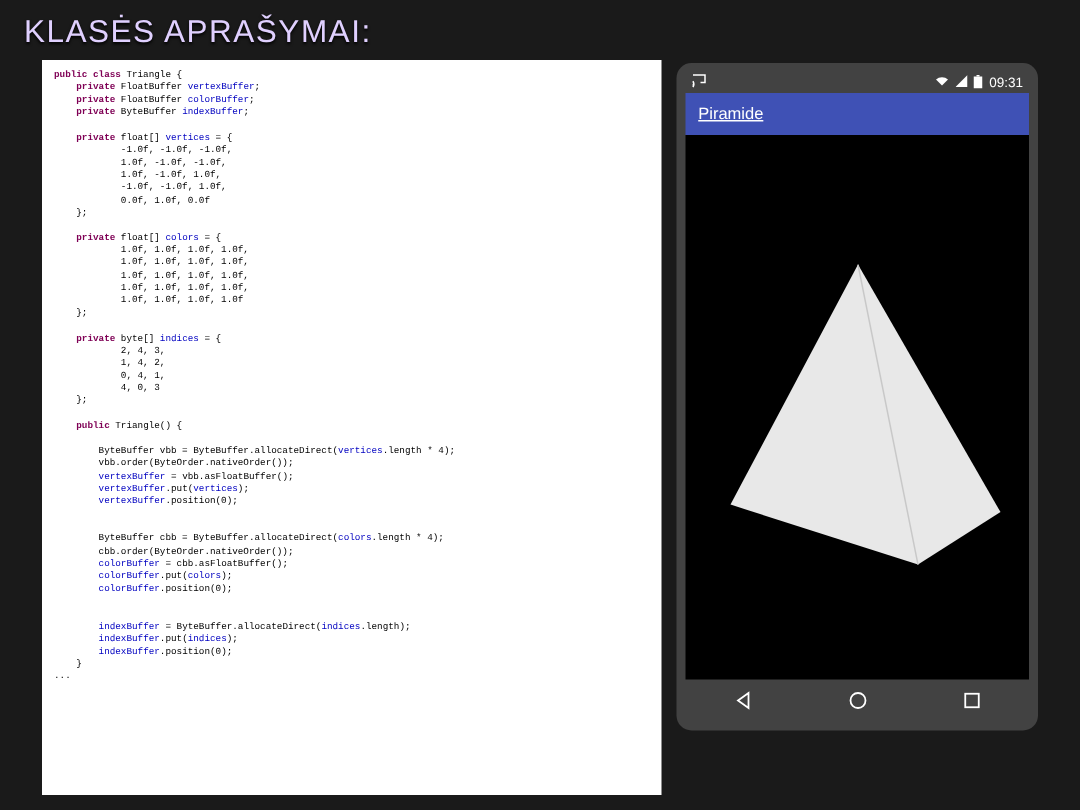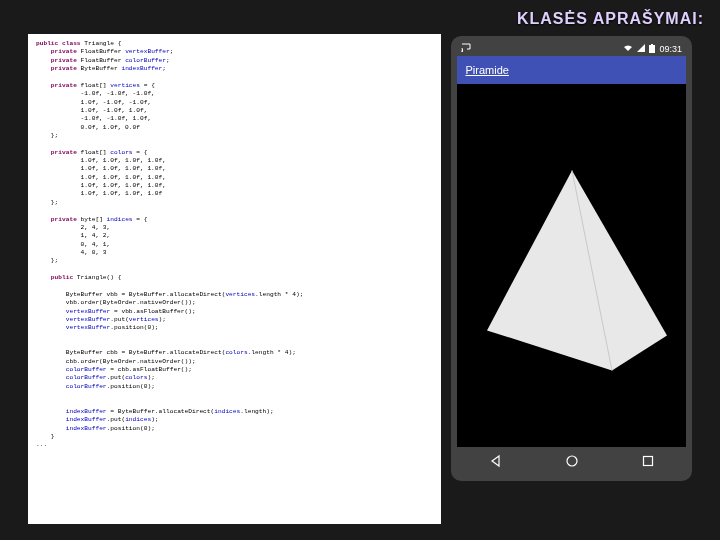--- a/index.html
+++ b/index.html
@@ -5,26 +5,25 @@
   * { margin: 0; padding: 0; box-sizing: border-box; }
   body {
     width: 720px;
     height: 540px;
     background: #1a1a1a;
     font-family: sans-serif;
     overflow: hidden;
   }
   .slide-title {
     color: #e0d0ff;
-    font-size: 16px;
-    font-weight: bold;
+    font-size: 21px;
+    font-weight: normal;
     letter-spacing: 1px;
     padding: 10px 16px 6px;
     text-shadow: 0 1px 2px #000;
-    text-align: right;
   }
   .content {
     display: flex;
     gap: 10px;
     padding: 0 28px;
   }
   .code-panel {
     background: #fff;
     width: 430px;
     height: 490px;

